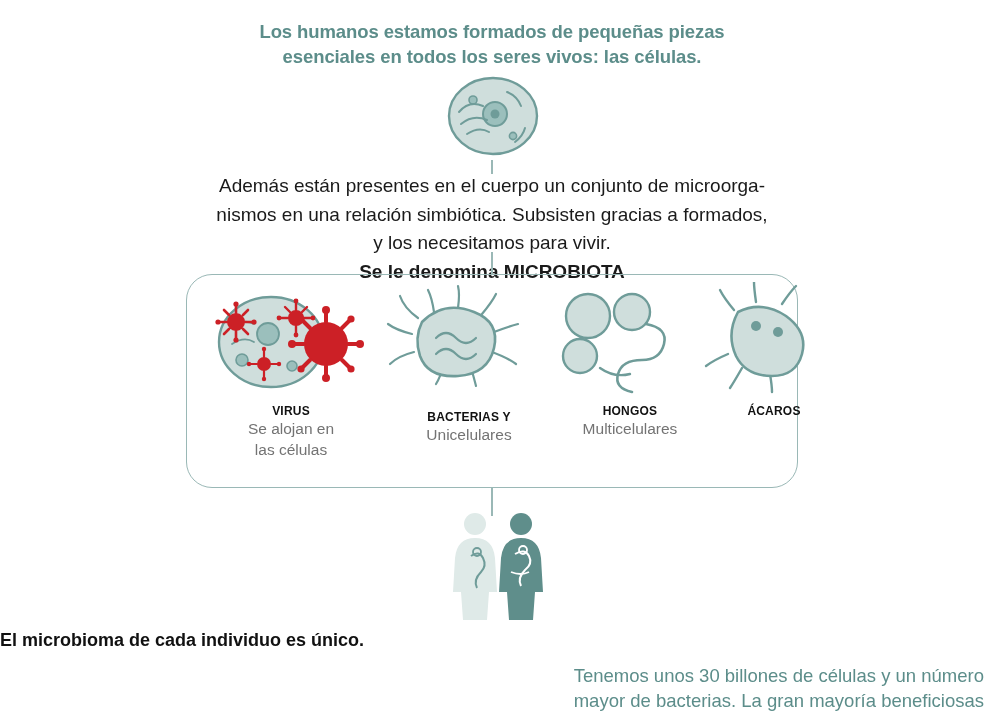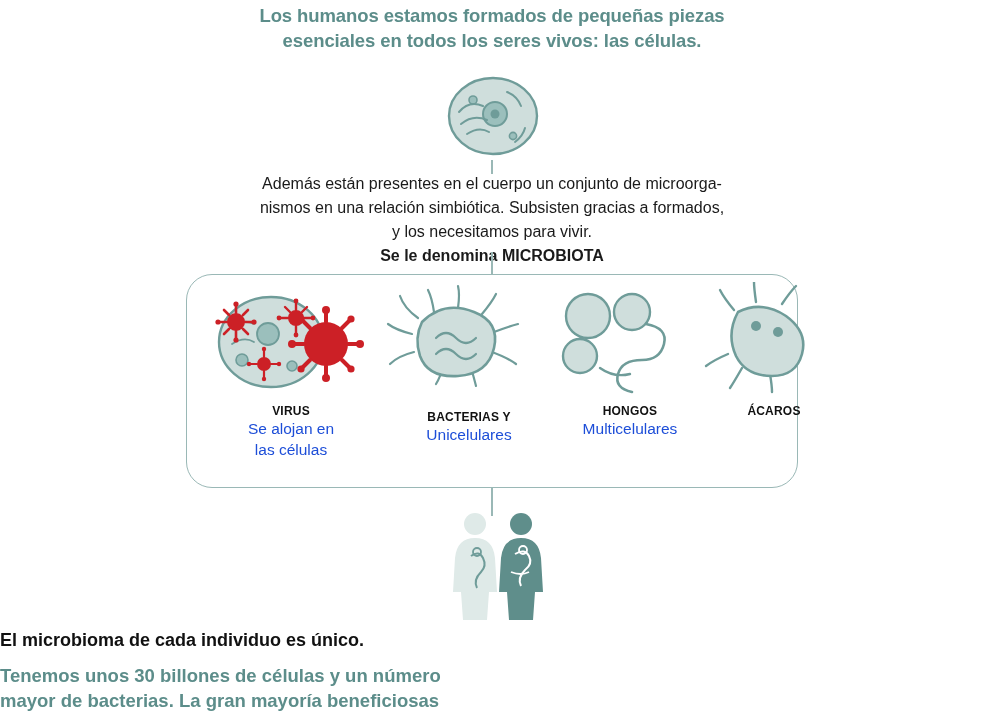--- a/index.html
+++ b/index.html
@@ -16,21 +16,21 @@
   }
   .page {
     position: relative;
     width: 984px;
     height: 720px;
   }
 
   
   .top-heading {
     position: absolute;
-    top: 4px;
+    top: 20px;
     left: 0;
     width: 984px;
     text-align: center;
     font-size: 18.5px;
     font-weight: bold;
     line-height: 1.35;
     color: #5c8d8a;
     letter-spacing: -0.1px;
   }
   .top-heading .l2 { display: block; }
@@ -44,21 +44,21 @@
     height: 88px;
   }
 
   
   .intro-par {
     position: absolute;
     top: 172px;
     left: 0;
     width: 984px;
     text-align: center;
-    font-size: 16px;
+    font-size: 19px;
     line-height: 1.5;
     color: #1a1a1a;
   }
   .intro-par span { display: block; }
   .intro-par b { font-weight: bold; }
 
   
   .connector {
     position: absolute;
     background: #9ab8b6;
@@ -91,21 +91,21 @@
   .micro-title {
     font-size: 12px;
     font-weight: bold;
     line-height: 1.2;
     color: #111111;
     letter-spacing: 0.2px;
   }
   .micro-sub {
     font-size: 15.5px;
     line-height: 1.25;
-    color: #1d4ed8;
+    color: #737373;
     margin-top: 1px;
   }
 
   
   .item-virus    { top: 282px; left: 196px;  width: 190px; }
   .item-bacteria { top: 282px; left: 378px;  width: 182px; }
   .item-hongos   { top: 282px; left: 540px;  width: 180px; }
   .item-acaros   { top: 282px; left: 694px;  width: 160px; }
 
   .item-virus    .micro-title { margin-top: 2px; }
@@ -130,23 +130,23 @@
     width: 984px;
     font-size: 18px;
     font-weight: bold;
     color: #111111;
   }
   .bottom-teal {
     position: absolute;
     top: 664px;
     left: 0;
     width: 984px;
-    text-align: left;
+    text-align: right;
     font-size: 18.5px;
-    font-weight: bold;
+    font-weight: normal;
     line-height: 1.35;
     color: #5c8d8a;
   }
   .bottom-teal span { display: block; }
 </style>
 </head>
 <body>
 
 <div class="page">
 

